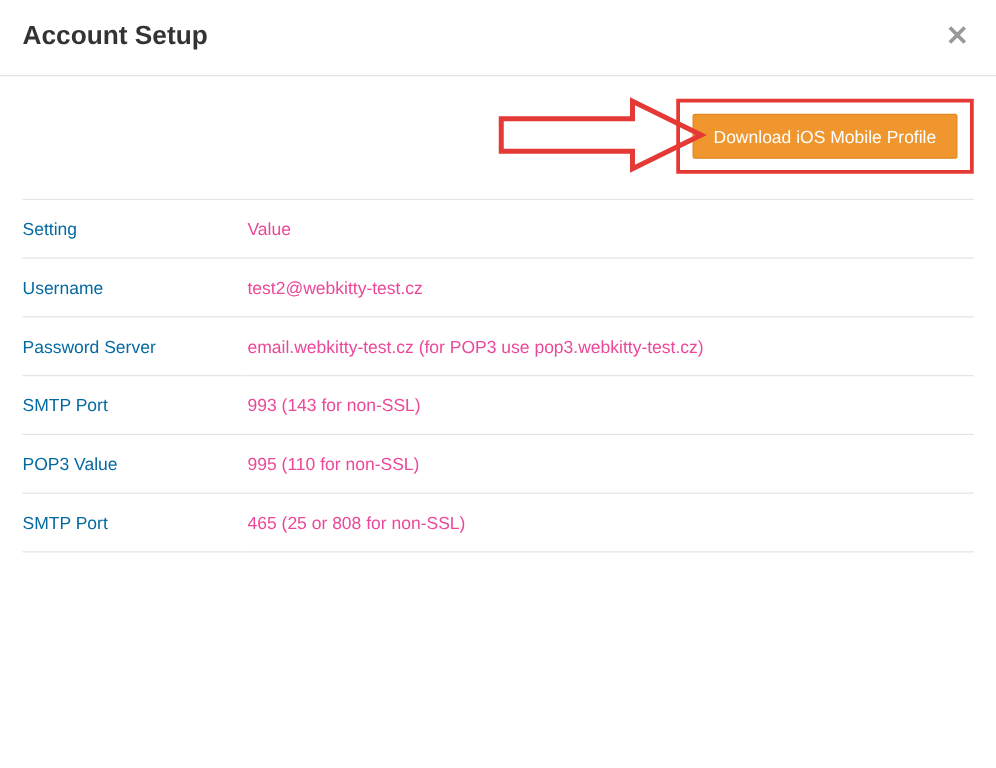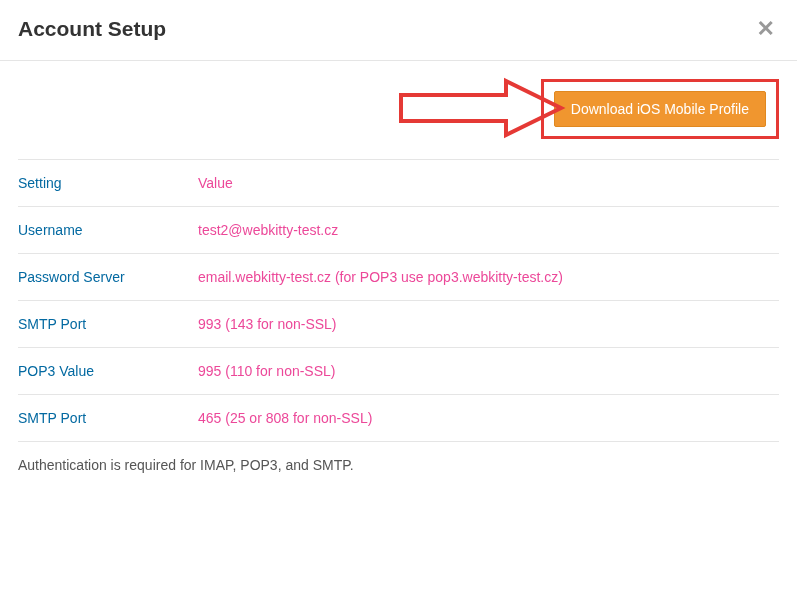--- a/index.html
+++ b/index.html
@@ -131,14 +131,13 @@
       <td class="label-cell">POP3 Value</td>
       <td>995 (110 for non-SSL)</td>
     </tr>
     <tr>
       <td class="label-cell">SMTP Port</td>
       <td>465 (25 or 808 for non-SSL)</td>
     </tr>
   </tbody>
     </table>
 
-  <div class="note">Authentication is required for IMAP, POP3, and SMTP.</div>
 </div>
 
 </body></html>

